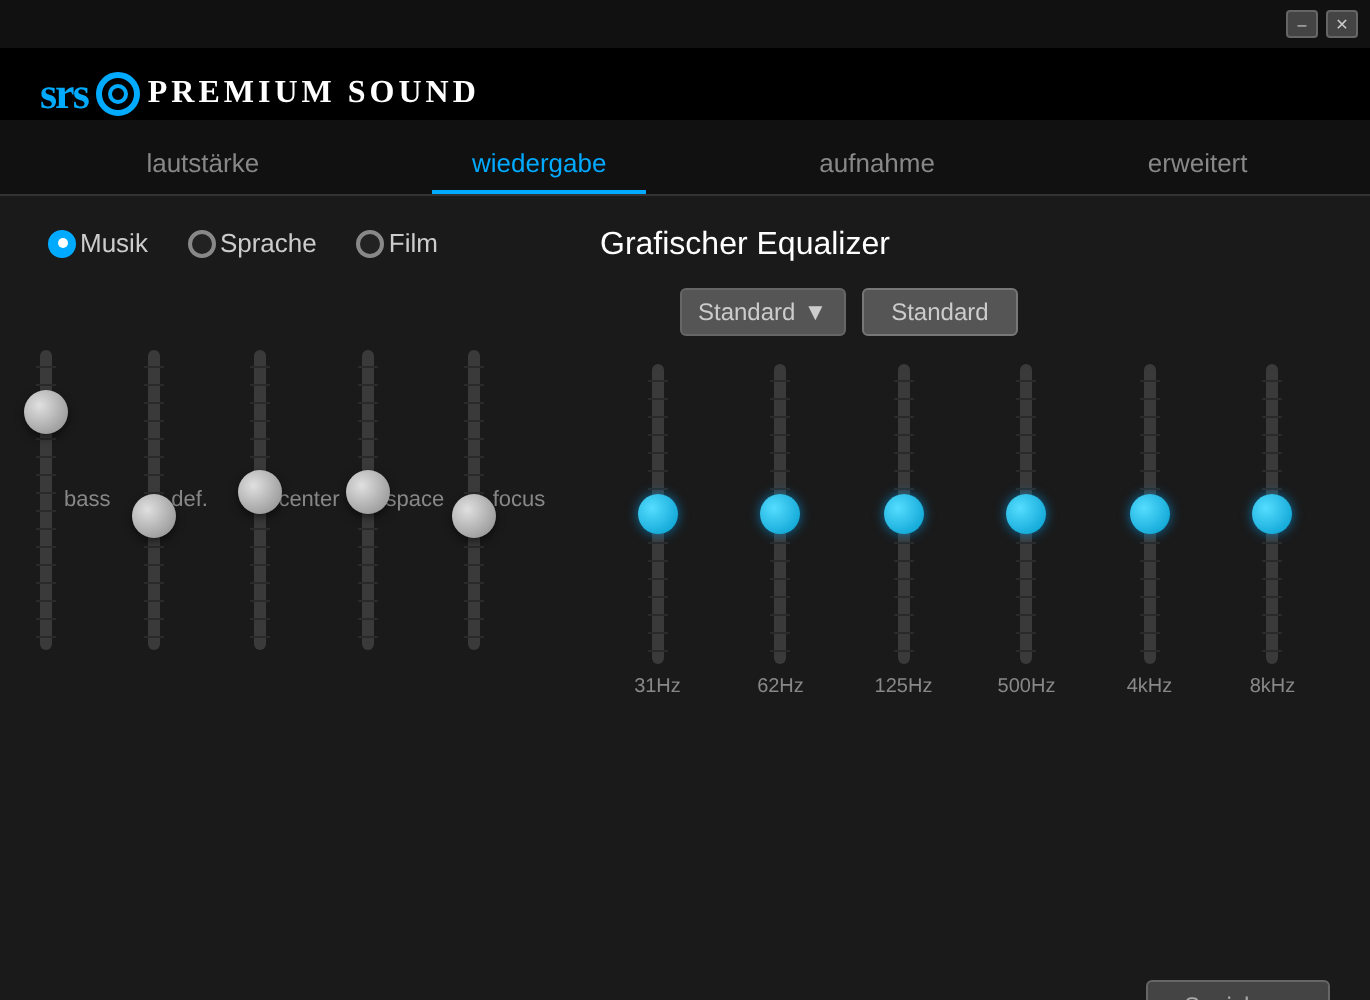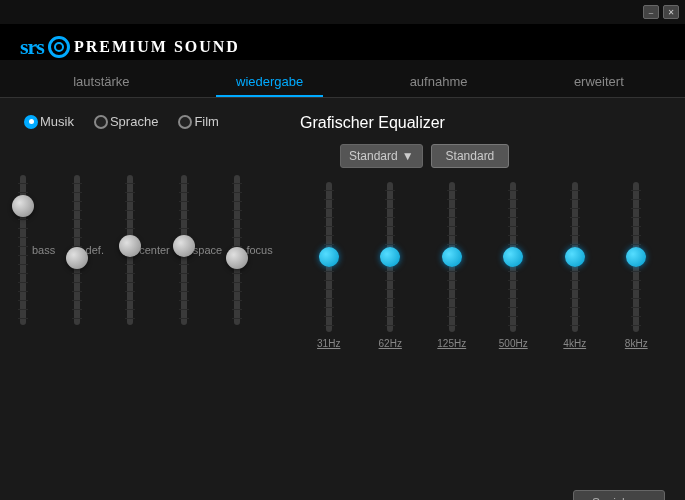--- a/index.html
+++ b/index.html
@@ -305,21 +305,20 @@
       left: 50%;
       transform: translateX(-50%);
       cursor: pointer;
       box-shadow: 0 0 6px rgba(0,170,255,0.6);
     }
     .eq-label {
       font-size: 10px;
       color: #888;
       text-align: right;
       white-space: nowrap;
-      text-decoration: underline;
     }
     .footer {
       display: flex;
       justify-content: flex-end;
       padding: 8px 20px;
     }
     .save-btn {
       background: #444;
       border: 1px solid #666;
       color: #aaa;

